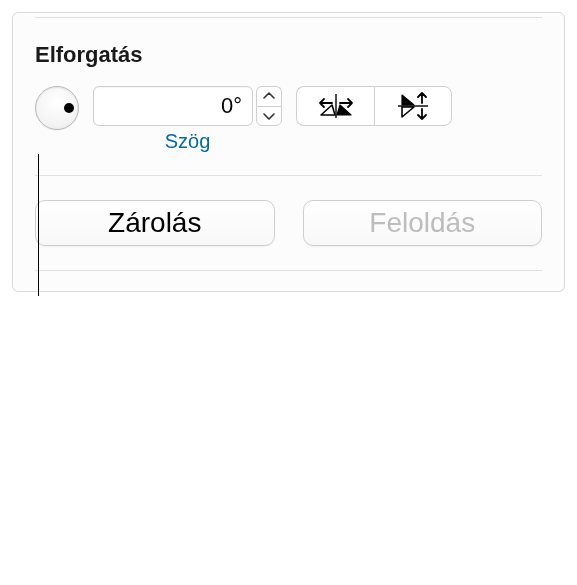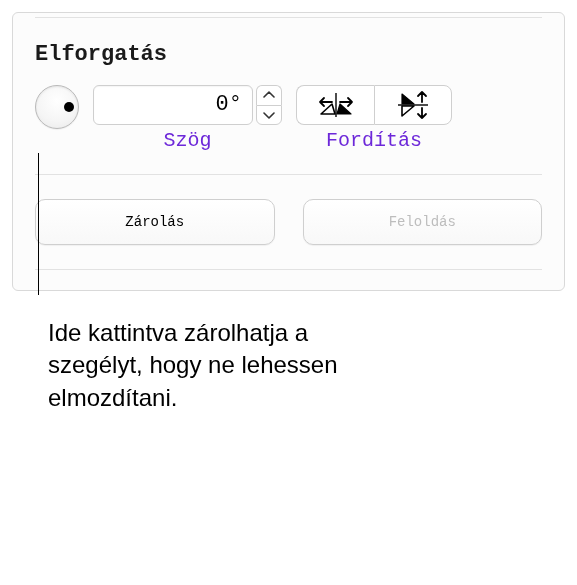--- a/index.html
+++ b/index.html
@@ -10,21 +10,20 @@
       background: #fff;
       padding: 12px;
       color: #000;
     }
     .panel {
       background: #fcfcfc;
       border: 1.5px solid #d9d9d9;
       border-radius: 6px;
       padding: 4px 22px 20px 22px;
       position: relative;
-      font-family: Liberation Mono, monospace;
     }
     .divider {
       height: 1px;
       background: #e2e2e2;
       margin: 0 0 0 0;
     }
     .section-title {
       font-size: 22px;
       font-weight: 600;
       color: #1a1a1a;
@@ -58,21 +57,21 @@
       transform: translateY(-50%);
     }
     .control-group {
       display: flex;
       flex-direction: column;
       align-items: center;
       gap: 4px;
     }
     .control-label {
       font-size: 20px;
-      color: #6d28d9;
+      color: #0369a1;
     }
     .angle-wrap {
       display: flex;
       align-items: stretch;
       gap: 3px;
     }
     .angle-field {
       width: 160px;
       height: 40px;
       border: 1px solid #cfcfcf;
@@ -131,21 +130,21 @@
       display: grid;
       grid-template-columns: 1fr 1fr;
       gap: 18px 28px;
       padding: 24px 0 24px 0;
     }
     .mac-btn {
       height: 46px;
       border: 1px solid #cfcfcf;
       border-radius: 10px;
       background: linear-gradient(#ffffff, #f8f8f8);
-      font-size: 14px;
+      font-size: 28px;
       color: #000;
       display: flex;
       align-items: center;
       justify-content: center;
       box-shadow: 0 1px 1px rgba(0,0,0,0.05);
     }
     .mac-btn.disabled {
       color: #bdbdbd;
     }
     .callout-wrap {
@@ -216,32 +215,30 @@
         <div class="flip-btn">
           <svg width="34" height="30" viewBox="0 0 34 30">
             <line x1="2" y1="15" x2="32" y2="15" stroke="#000" stroke-width="1.4"></line>
             <path d="M26 2 L26 12 M26 2 L22 6 M26 2 L30 6" stroke="#000" stroke-width="1.8" fill="none" stroke-linecap="round" stroke-linejoin="round"></path>
             <path d="M6 14 L6 4 L18 14 Z" fill="#000" stroke="#000" stroke-width="1.2" stroke-linejoin="round"></path>
             <path d="M26 28 L26 18 M26 28 L22 24 M26 28 L30 24" stroke="#000" stroke-width="1.8" fill="none" stroke-linecap="round" stroke-linejoin="round"></path>
             <path d="M6 16 L6 26 L18 16 Z" fill="none" stroke="#000" stroke-width="1.6" stroke-linejoin="round"></path>
           </svg>
         </div>
       </div>
-      <div class="control-label">Fordítás</div>
     </div>
 
   </div>
 
   <div class="divider"></div>
 
   <div class="button-grid">
     <div class="mac-btn">Zárolás</div>
     <div class="mac-btn disabled">Feloldás</div>
   </div>
 
   <div class="divider"></div>
 
 </div>
 
 <div class="callout-wrap">
   <div class="callout-line"></div>
-  <div class="callout-text">Ide kattintva zárolhatja a szegélyt, hogy ne lehessen elmozdítani.</div>
 </div>
 
 </body></html>

